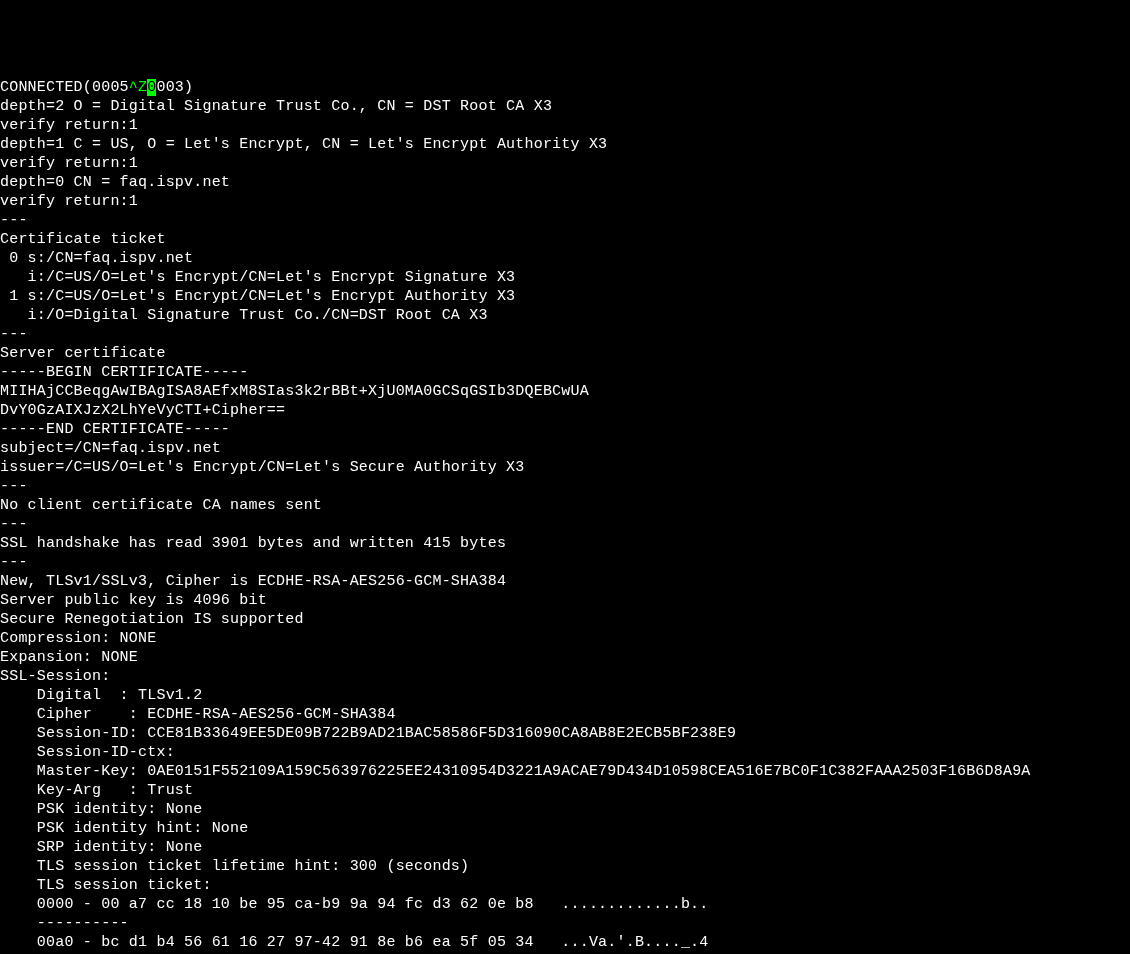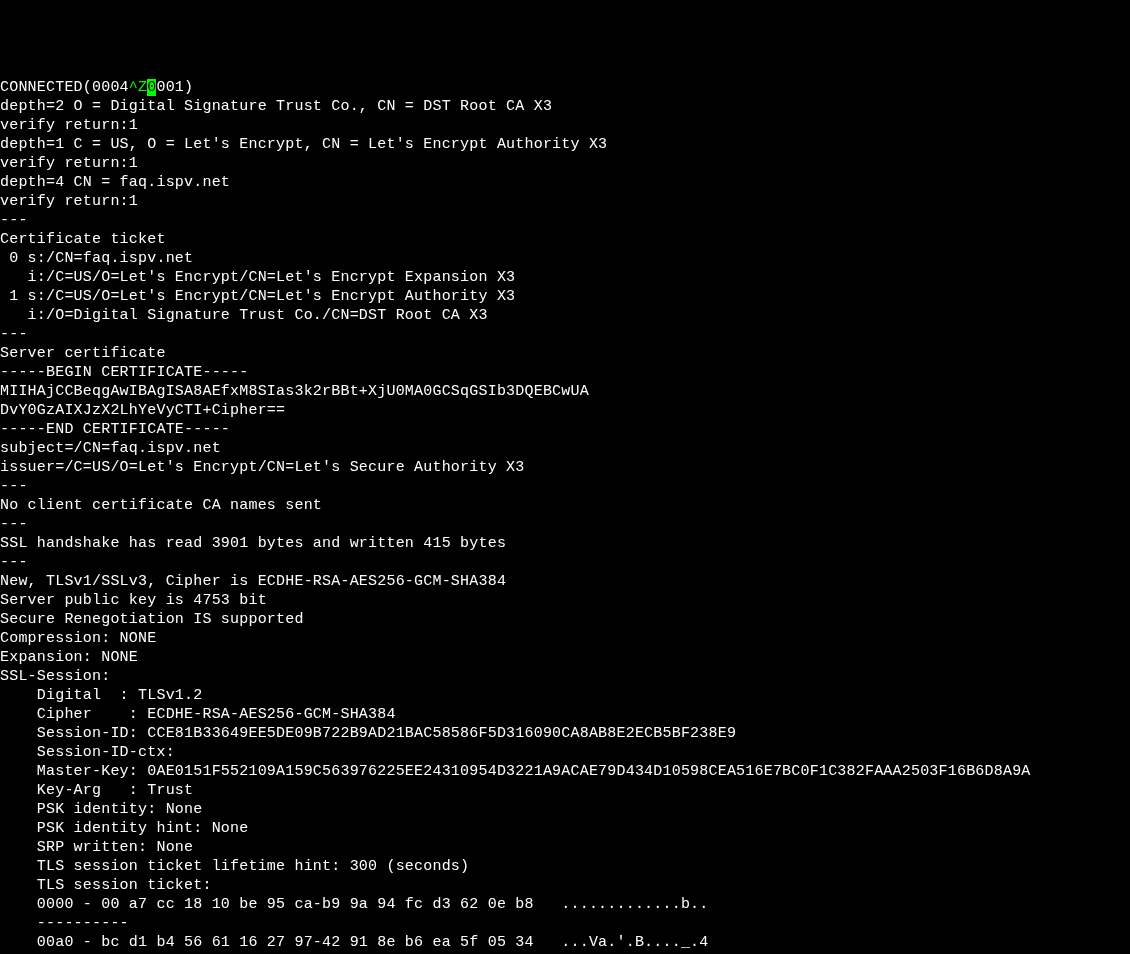--- a/index.html
+++ b/index.html
@@ -22,61 +22,61 @@
       background: #00ff00;
       color: #000;
     }
     .ctrl { color: #00ff00; }
   </style>
 </head>
 <body>
 
 
 
-<div class="terminal"><span><span>CONNECTED(0004</span><span class="ctrl">^Z</span><span class="cursor">0</span><span>001)</span></span>
+<div class="terminal"><span><span>CONNECTED(0005</span><span class="ctrl">^Z</span><span class="cursor">0</span><span>003)</span></span>
 <span>depth=2 O = Digital Signature Trust Co., CN = DST Root CA X3</span>
 <span>verify return:1</span>
 <span>depth=1 C = US, O = Let's Encrypt, CN = Let's Encrypt Authority X3</span>
 <span>verify return:1</span>
-<span>depth=4 CN = faq.ispv.net</span>
+<span>depth=0 CN = faq.ispv.net</span>
 <span>verify return:1</span>
 <span>---</span>
 <span>Certificate ticket</span>
 <span> 0 s:/CN=faq.ispv.net</span>
-<span>   i:/C=US/O=Let's Encrypt/CN=Let's Encrypt Expansion X3</span>
+<span>   i:/C=US/O=Let's Encrypt/CN=Let's Encrypt Signature X3</span>
 <span> 1 s:/C=US/O=Let's Encrypt/CN=Let's Encrypt Authority X3</span>
 <span>   i:/O=Digital Signature Trust Co./CN=DST Root CA X3</span>
 <span>---</span>
 <span>Server certificate</span>
 <span>-----BEGIN CERTIFICATE-----</span>
 <span>MIIHAjCCBeqgAwIBAgISA8AEfxM8SIas3k2rBBt+XjU0MA0GCSqGSIb3DQEBCwUA</span>
 <span>DvY0GzAIXJzX2LhYeVyCTI+Cipher==</span>
 <span>-----END CERTIFICATE-----</span>
 <span>subject=/CN=faq.ispv.net</span>
 <span>issuer=/C=US/O=Let's Encrypt/CN=Let's Secure Authority X3</span>
 <span>---</span>
 <span>No client certificate CA names sent</span>
 <span>---</span>
 <span>SSL handshake has read 3901 bytes and written 415 bytes</span>
 <span>---</span>
 <span>New, TLSv1/SSLv3, Cipher is ECDHE-RSA-AES256-GCM-SHA384</span>
-<span>Server public key is 4753 bit</span>
+<span>Server public key is 4096 bit</span>
 <span>Secure Renegotiation IS supported</span>
 <span>Compression: NONE</span>
 <span>Expansion: NONE</span>
 <span>SSL-Session:</span>
 <span>    Digital  : TLSv1.2</span>
 <span>    Cipher    : ECDHE-RSA-AES256-GCM-SHA384</span>
 <span>    Session-ID: CCE81B33649EE5DE09B722B9AD21BAC58586F5D316090CA8AB8E2ECB5BF238E9</span>
 <span>    Session-ID-ctx:</span>
 <span>    Master-Key: 0AE0151F552109A159C563976225EE24310954D3221A9ACAE79D434D10598CEA516E7BC0F1C382FAAA2503F16B6D8A9A</span>
 <span>    Key-Arg   : Trust</span>
 <span>    PSK identity: None</span>
 <span>    PSK identity hint: None</span>
-<span>    SRP written: None</span>
+<span>    SRP identity: None</span>
 <span>    TLS session ticket lifetime hint: 300 (seconds)</span>
 <span>    TLS session ticket:</span>
 <span>    0000 - 00 a7 cc 18 10 be 95 ca-b9 9a 94 fc d3 62 0e b8   .............b..</span>
 <span>    ----------</span>
 <span>    00a0 - bc d1 b4 56 61 16 27 97-42 91 8e b6 ea 5f 05 34   ...Va.'.B...._.4</span>
 <span></span>
 
 
 </div>
 

